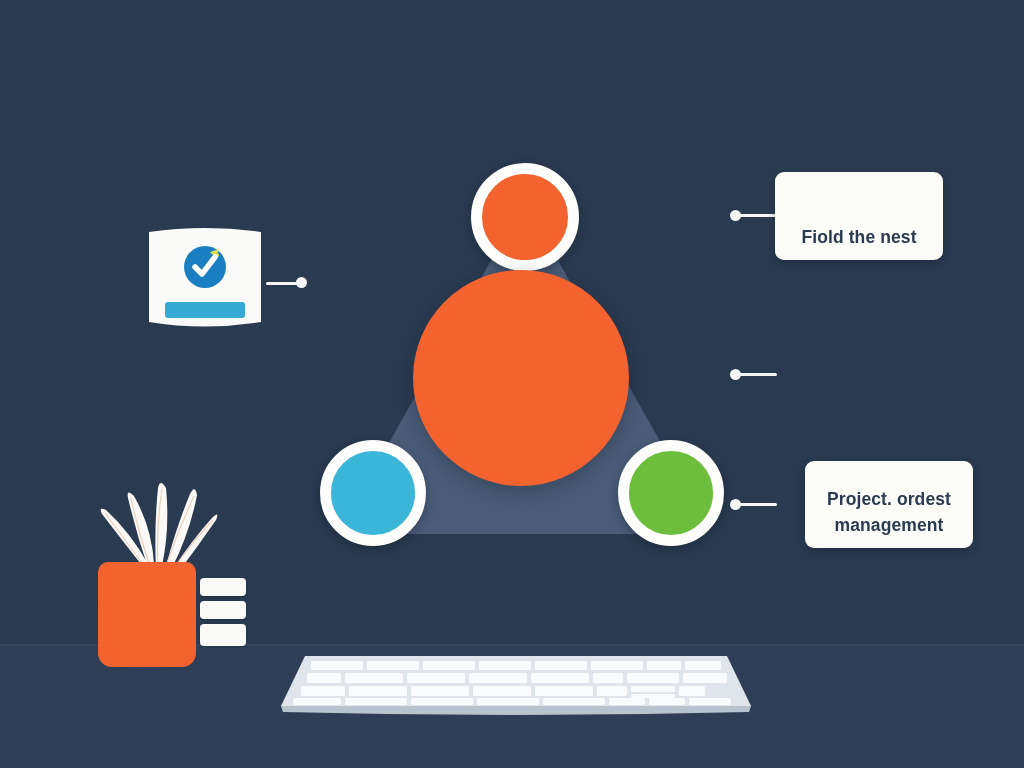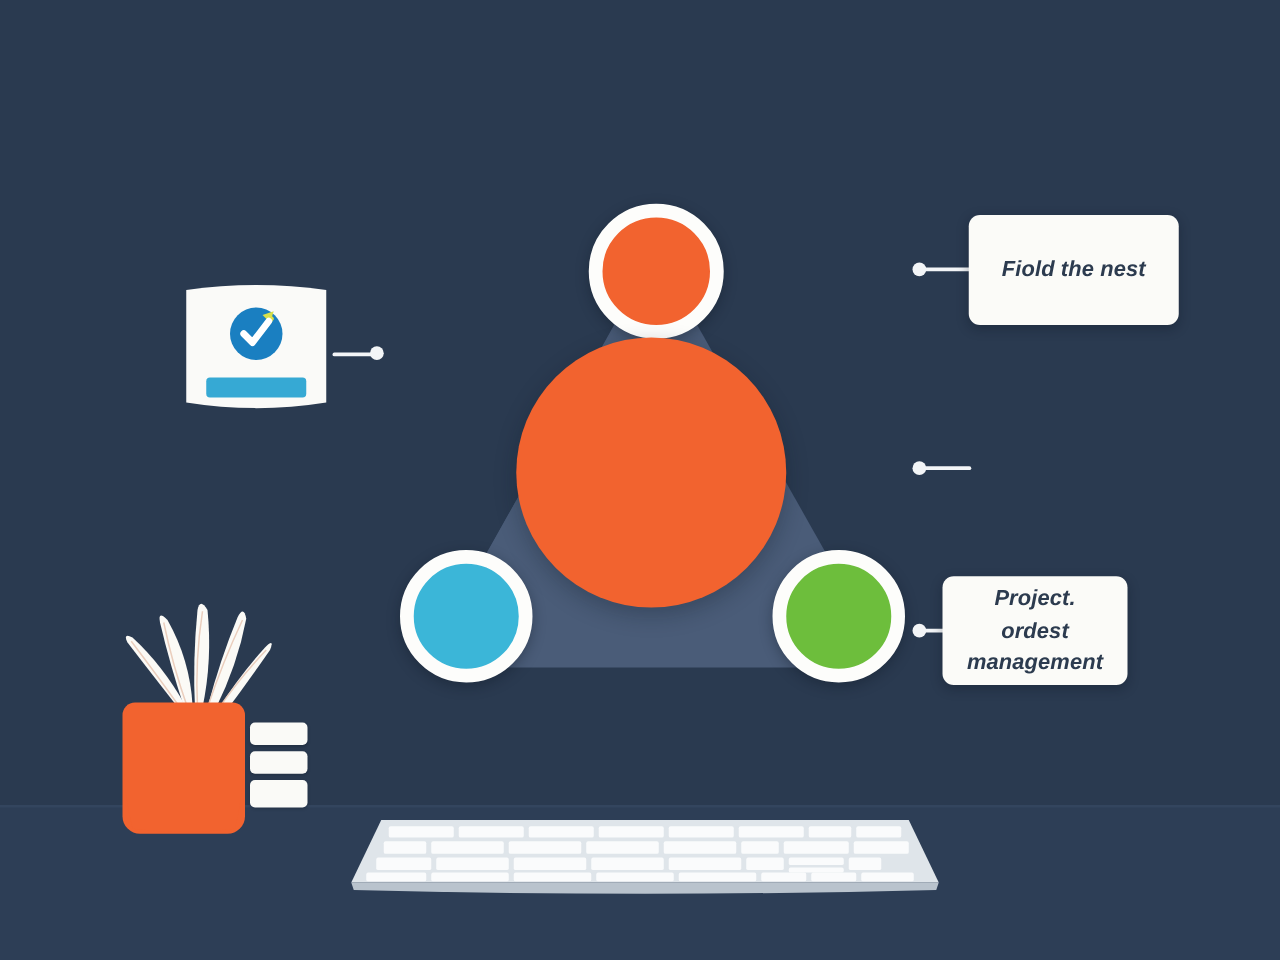--- a/index.html
+++ b/index.html
@@ -64,38 +64,37 @@
     box-shadow: 0 6px 18px rgba(12,20,32,0.28);
   }
 
   
   .card {
     position: absolute;
     background: #fbfbf8;
     border-radius: 9px;
     box-shadow: 0 3px 9px rgba(10,18,30,0.30);
     display: flex;
-    align-items: center;
+    align-items: flex-end;
     justify-content: center;
     padding: 10px 16px;
     box-sizing: border-box;
-    font-style: italic;
   }
   .card-text {
     color: #2c3b4f;
     font-size: 17.5px;
     font-weight: bold;
     line-height: 1.45;
     text-align: center;
     letter-spacing: 0.1px;
     white-space: pre-line;
   }
   .card-1 { left: 775px; top: 172px; width: 168px; height: 88px; }
   .card-2 { left: 775px; top: 332px; width: 168px; height: 85px; }
-  .card-3 { left: 754px; top: 461px; width: 148px; height: 87px; }
+  .card-3 { left: 805px; top: 461px; width: 168px; height: 87px; }
 
   
   .conn-line {
     position: absolute;
     height: 3px;
     background: #f3f5f7;
     border-radius: 2px;
   }
   .conn-dot {
     position: absolute;

